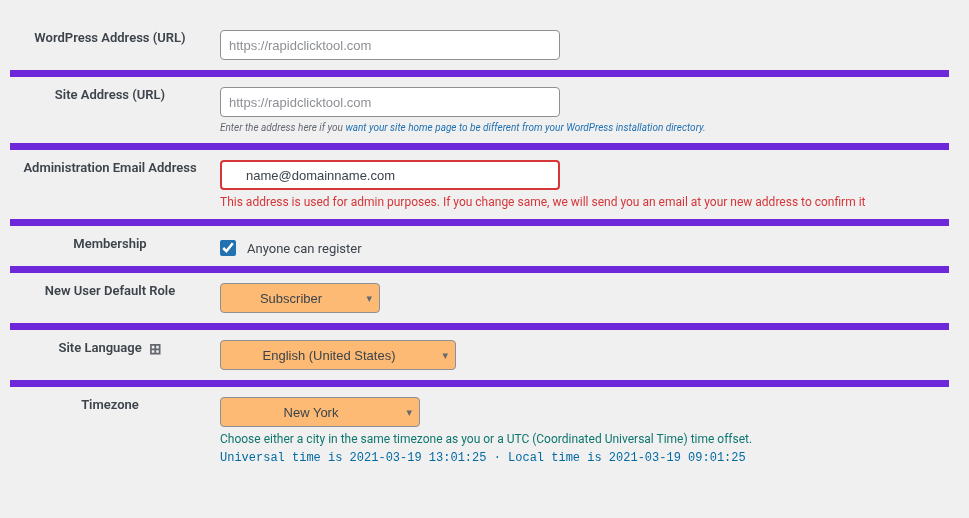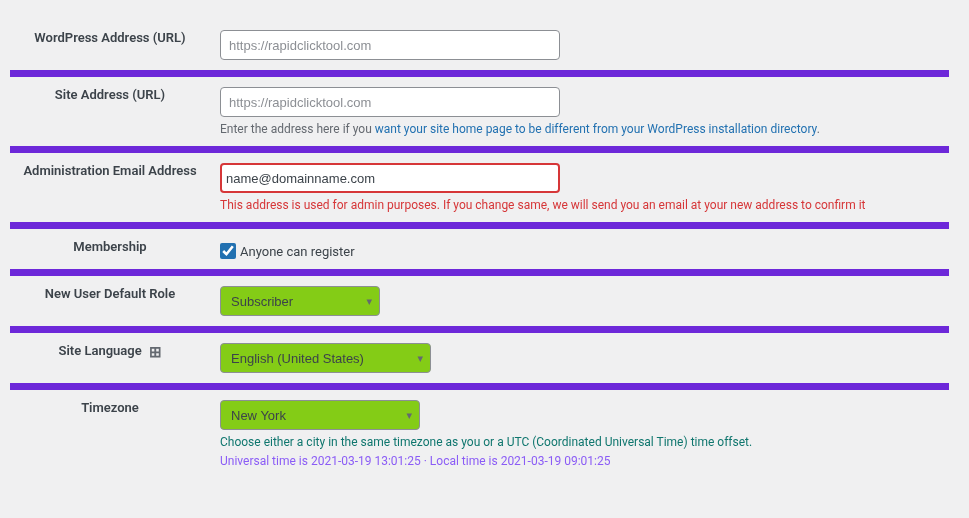--- a/index.html
+++ b/index.html
@@ -45,48 +45,49 @@
       border: 1px solid #8c8f94;
       border-radius: 4px;
       font-size: 13px;
       color: #8c8f94;
       background: #fff;
       outline: none;
     }
     .email-input {
       width: 340px;
       height: 30px;
-      padding: 4px 4px;
+      padding: 4px 24px;
       border: 2px solid #d63638;
       border-radius: 4px;
       font-size: 13px;
       color: #3c434a;
       background: #fff;
       outline: none;
     }
     .helper-text {
       margin-top: 5px;
-      font-size: 12px;
+      font-size: 10px;
       color: #646970;
       max-width: 730px;
+      font-style: italic;
     }
     .helper-text a {
       color: #2271b1;
       text-decoration: none;
     }
     .helper-text-orange {
       margin-top: 5px;
       font-size: 12px;
       color: #d63638;
       max-width: 730px;
     }
     .checkbox-row {
       display: flex;
       align-items: center;
-      gap: 4px;
+      gap: 11px;
       margin-top: 4px;
     }
     .checkbox-row input[type="checkbox"] {
       width: 16px;
       height: 16px;
       accent-color: #2271b1;
       cursor: pointer;
     }
     .checkbox-label {
       font-size: 13px;
@@ -99,26 +100,27 @@
     .styled-select {
       appearance: none;
       -webkit-appearance: none;
       width: 160px;
       height: 30px;
       padding: 4px 28px 4px 10px;
       border: 1px solid #8c8f94;
       border-radius: 4px;
       font-size: 13px;
       color: #3c434a;
-      background: #84cc16;
+      background: #fdba74;
       cursor: pointer;
       outline: none;
+      text-align: center;
     }
     .styled-select.lang-select {
-      width: 211px;
+      width: 236px;
     }
     .styled-select.tz-select {
       width: 200px;
     }
     .select-arrow {
       position: absolute;
       right: 8px;
       top: 50%;
       transform: translateY(-50%);
       pointer-events: none;
@@ -132,22 +134,23 @@
       color: #646970;
     }
     .helper-text-utc {
       margin-top: 5px;
       font-size: 12px;
       color: #0f766e;
       max-width: 730px;
     }
     .universal-time-text {
       font-size: 12px;
-      color: #8b5cf6;
-      margin-top: 5px;
+      color: #0369a1;
+      margin-top: 5px;
+      font-family: Liberation Mono, monospace;
     }
     tr.settings-row {
       border-top: 7px solid #6d28d9;
     }
     tr.settings-row:first-child {
       border-top: none;
     }
   </style>
 </head>
 <body>

